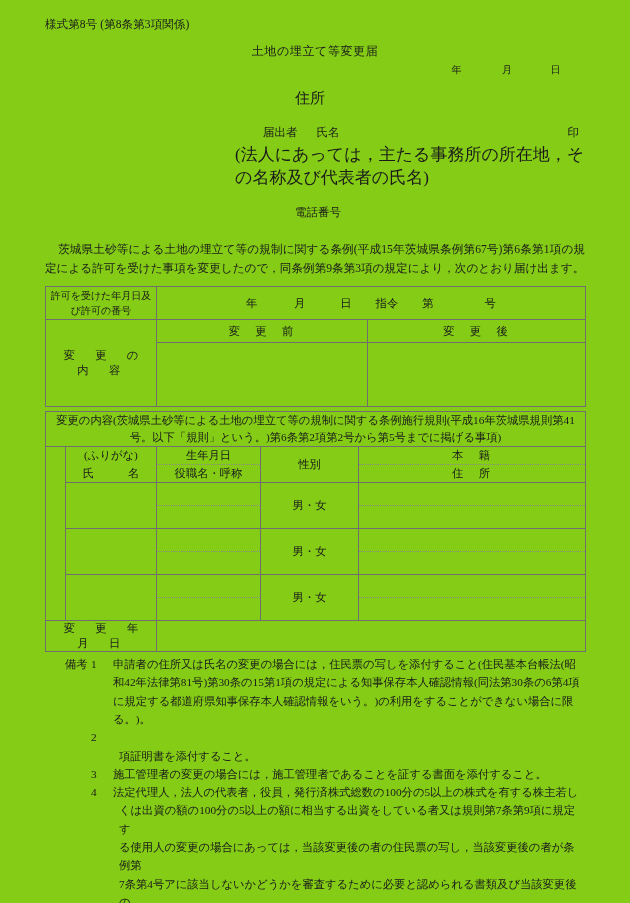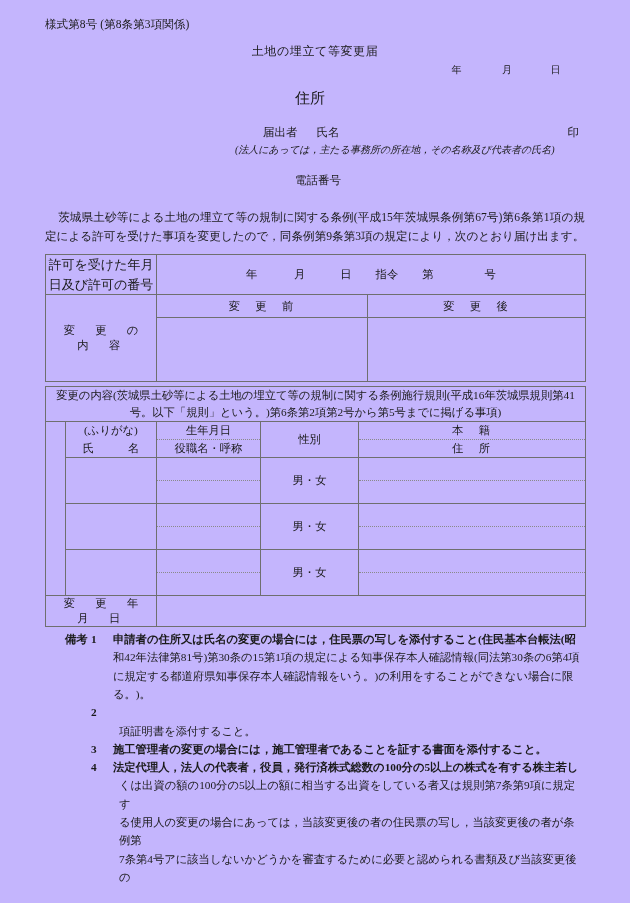--- a/index.html
+++ b/index.html
@@ -8,21 +8,21 @@
     background: #ffffff;
   }
   body {
     font-family: "Liberation Serif", "DejaVu Serif", serif;
     color: #1a1a1a;
   }
   #page {
     position: relative;
     width: 630px;
     height: 903px;
-    background: #c4b5fd;
+    background: #84cc16;
     overflow: hidden;
     box-sizing: border-box;
   }
   .sheet {
     position: absolute;
     left: 45px;
     top: 16px;
     width: 540px;
   }
 
@@ -66,23 +66,22 @@
   .notifier {
     margin-top: 17px;
     font-size: 11.5px;
     padding-left: 218px;
     position: relative;
   }
   .notifier .nm { display: inline-block; margin-left: 16px; }
   .notifier .inkan { position: absolute; right: 6px; top: 0; }
   .corp-note {
     margin-top: 3px;
-    font-size: 10px;
+    font-size: 17px;
     padding-left: 190px;
-    font-style: italic;
   }
   .tel {
     margin-top: 16px;
     font-size: 11.5px;
     padding-left: 250px;
   }
 
   .intro {
     margin-top: 20px;
     font-size: 11.6px;
@@ -106,21 +105,21 @@
     text-align: center;
   }
   .t1 { margin-top: 8px; }
   .t2 { margin-top: 4px; }
 
   .lbl-sp4 { letter-spacing: 4.5px; text-indent: 4.5px; }
   .lbl-sp2 { letter-spacing: 2px; text-indent: 2px; }
   .leftlbl {
     text-align: left;
     padding-left: 8px;
-    font-size: 13px;
+    font-size: 10px;
     line-height: 1.5;
   }
 
   
   .dotted-split {
     border-top: 1px dotted #8a8a8a !important;
   }
   .nb-bottom { border-bottom: none !important; }
   .nb-top { border-top: none !important; }
 
@@ -147,21 +146,21 @@
     text-align: left;
     padding: 3px 5px 3px 5px;
   }
 
   
   .remarks {
     margin-top: 3px;
     font-size: 11.3px;
     line-height: 1.62;
   }
-  .rrow { display: flex; align-items: center; font-weight: bold; }
+  .rrow { display: flex; align-items: center; }
   .rlabel { flex: 0 0 auto; width: 46px; padding-left: 20px; box-sizing: border-box; }
   .rnum   { flex: 0 0 auto; width: 22px; text-align: left; }
   .rbody  { flex: 1 1 auto; text-align: justify; text-justify: inter-character; }
   .rindent { padding-left: 68px; }
   .rindent2 { padding-left: 74px; }
 </style>
 </head>
 <body>
 
 <div id="page">

